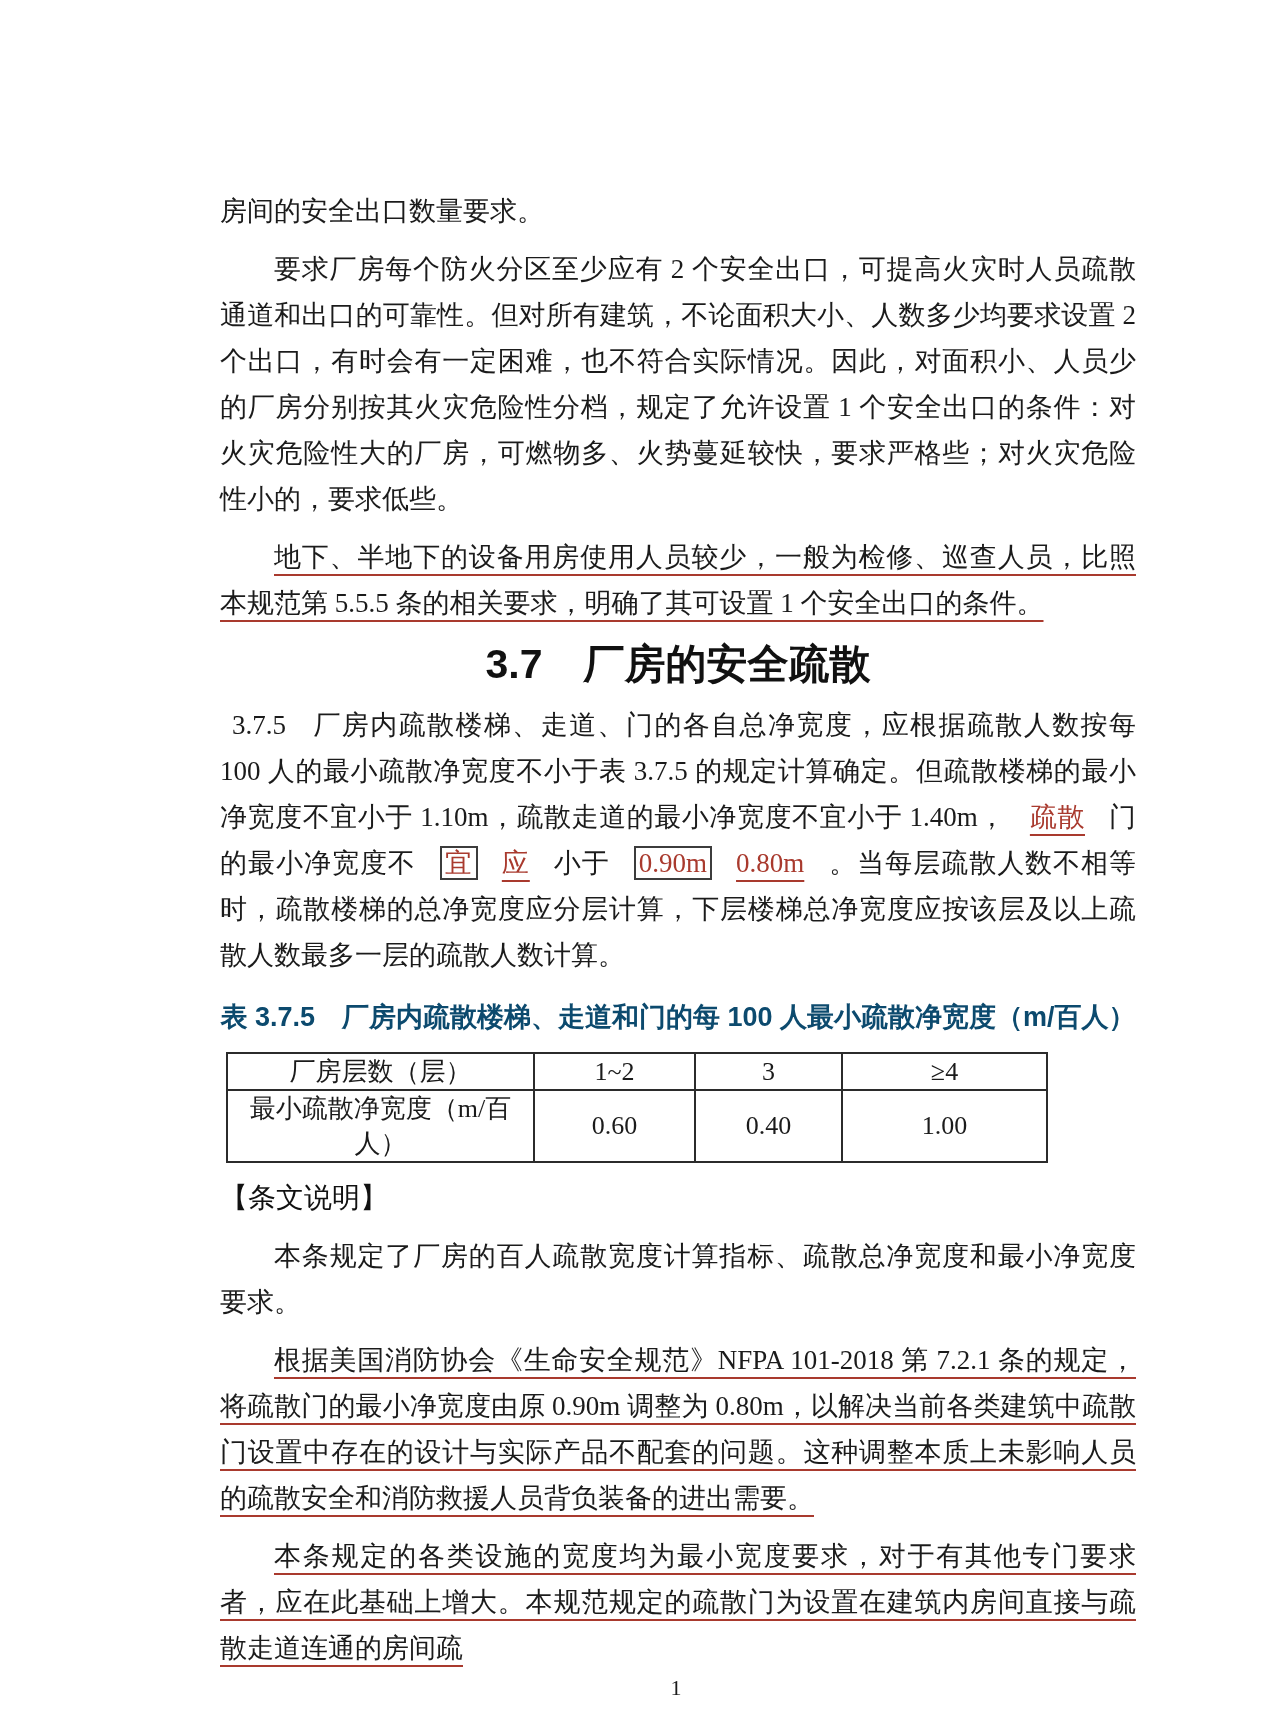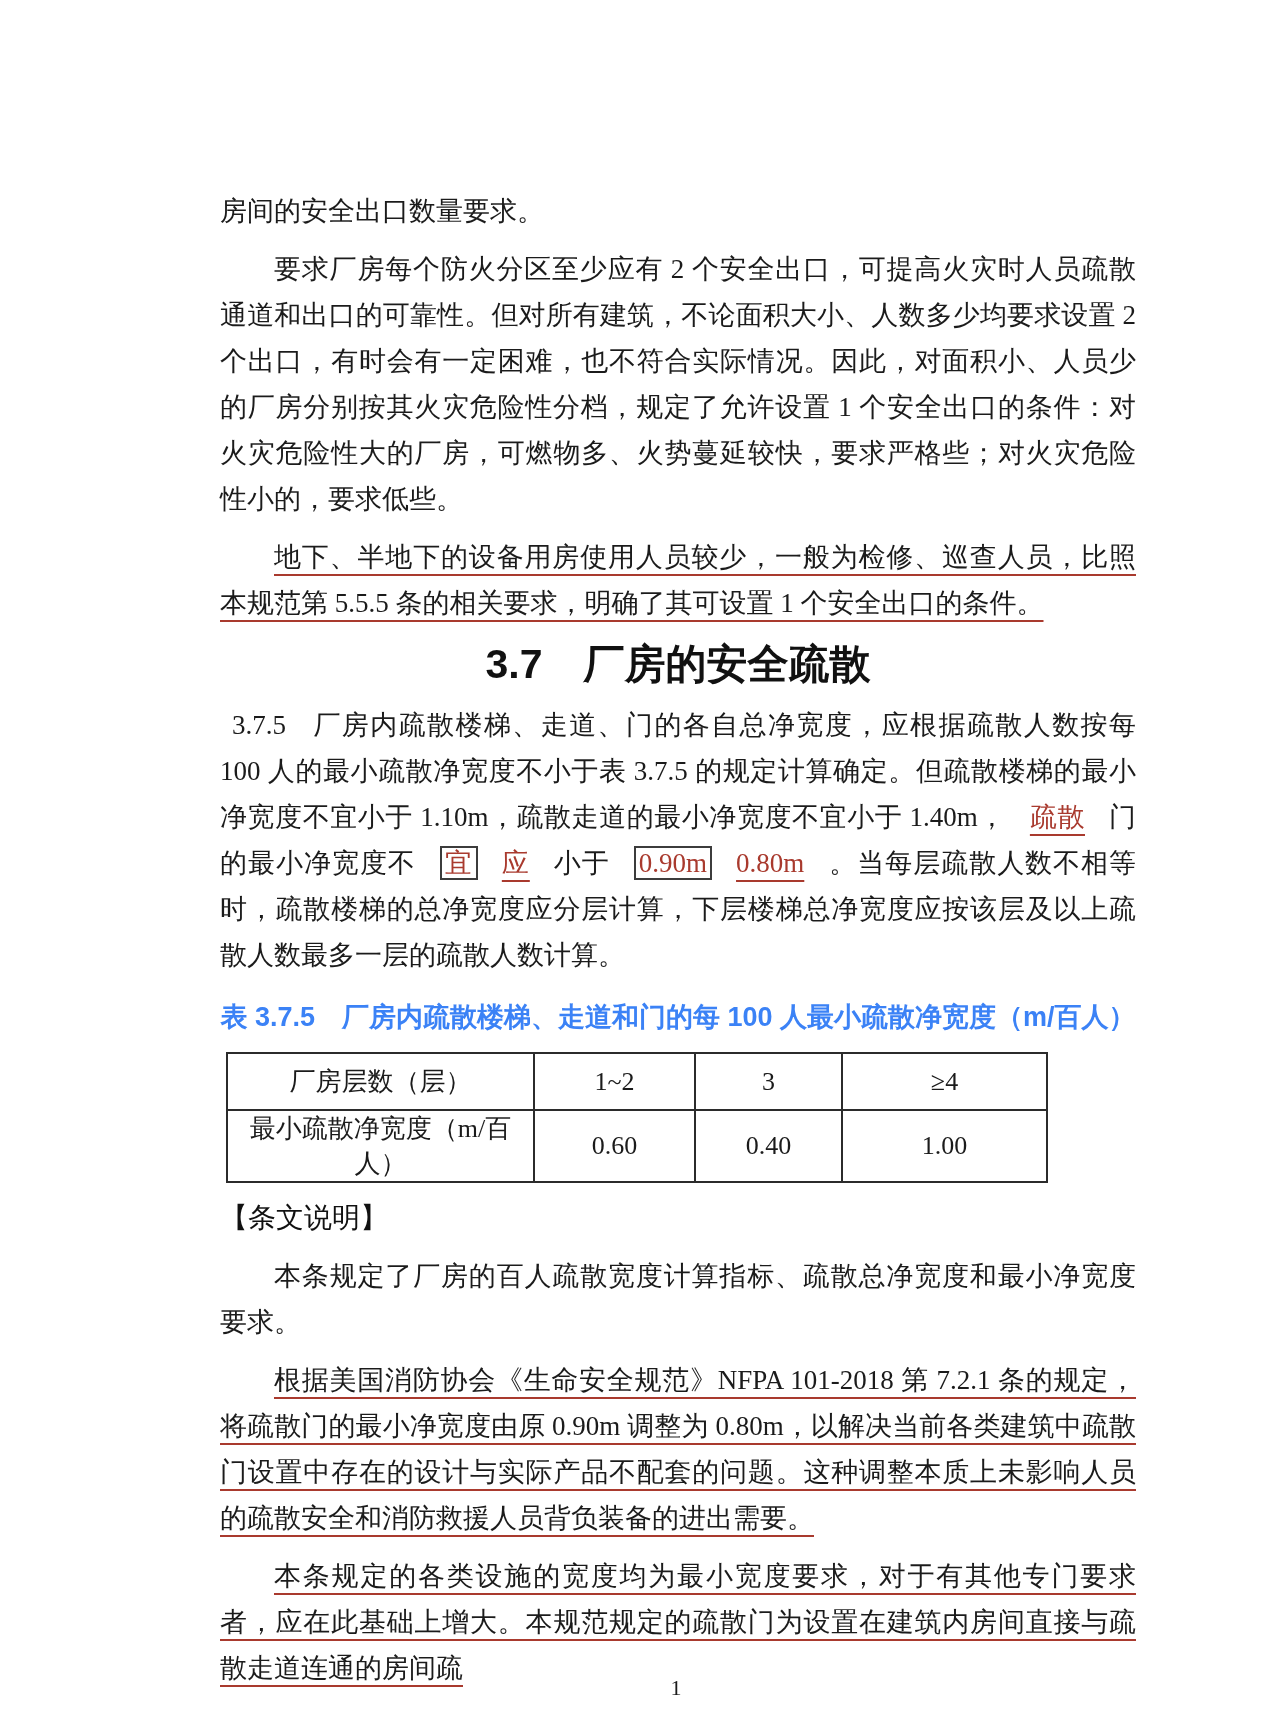--- a/index.html
+++ b/index.html
@@ -53,31 +53,31 @@
     margin:8px 0 10px 0;
     color:#111;
   }
   p.table-caption{
     font-family:"Liberation Sans","DejaVu Sans",sans-serif;
     font-size:27px;
     font-weight:bold;
     text-align:center;
     line-height:46px;
     margin-top:16px;
-    color:#3b82f6;
+    color:#0c4a6e;
   }
   table.spec-table{
     border-collapse:collapse;
     width:820px;
     margin:6px 0 2px 18px;
     table-layout:fixed;
   }
   table.spec-table td{
     border:2px solid var(--line);
-    height:57px;
+    height:37px;
     text-align:center;
     vertical-align:middle;
     font-size:26px;
     color:var(--ink);
   }
   td.col-label{width:307px;}
   td.col-a{width:161px;}
   td.col-b{width:147px;}
   td.col-c{width:205px;}
   p.expl-label{

